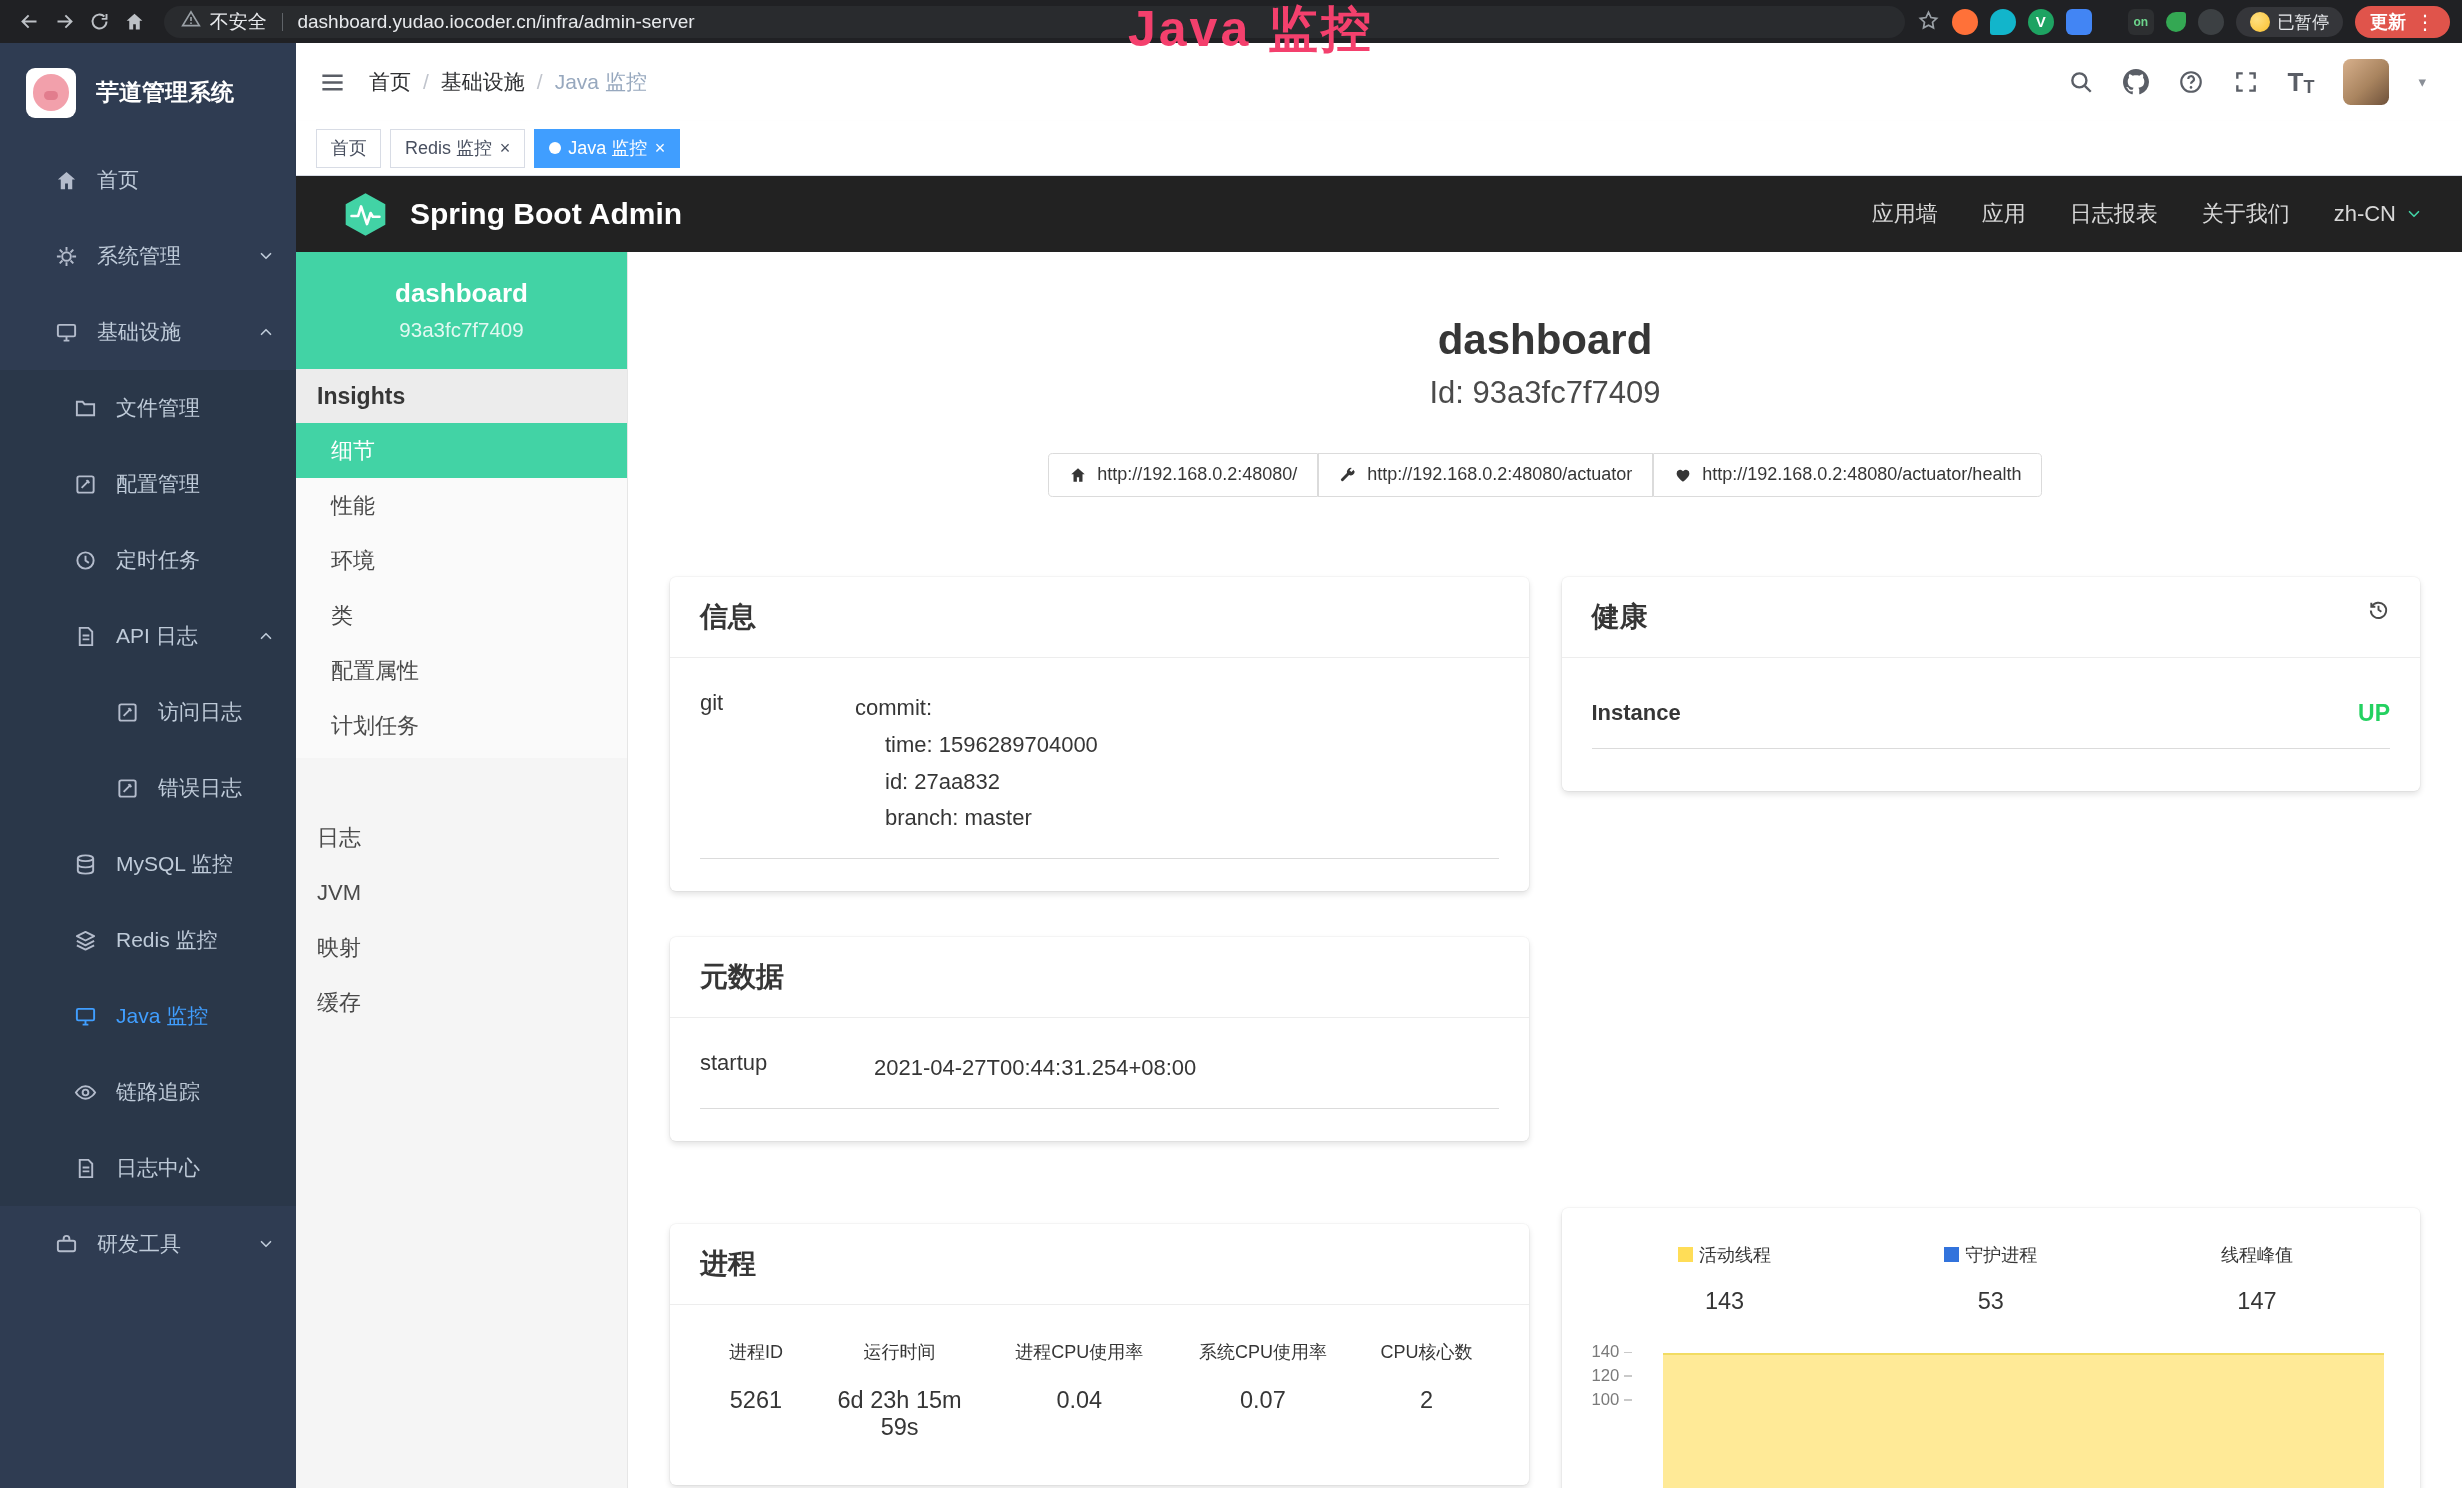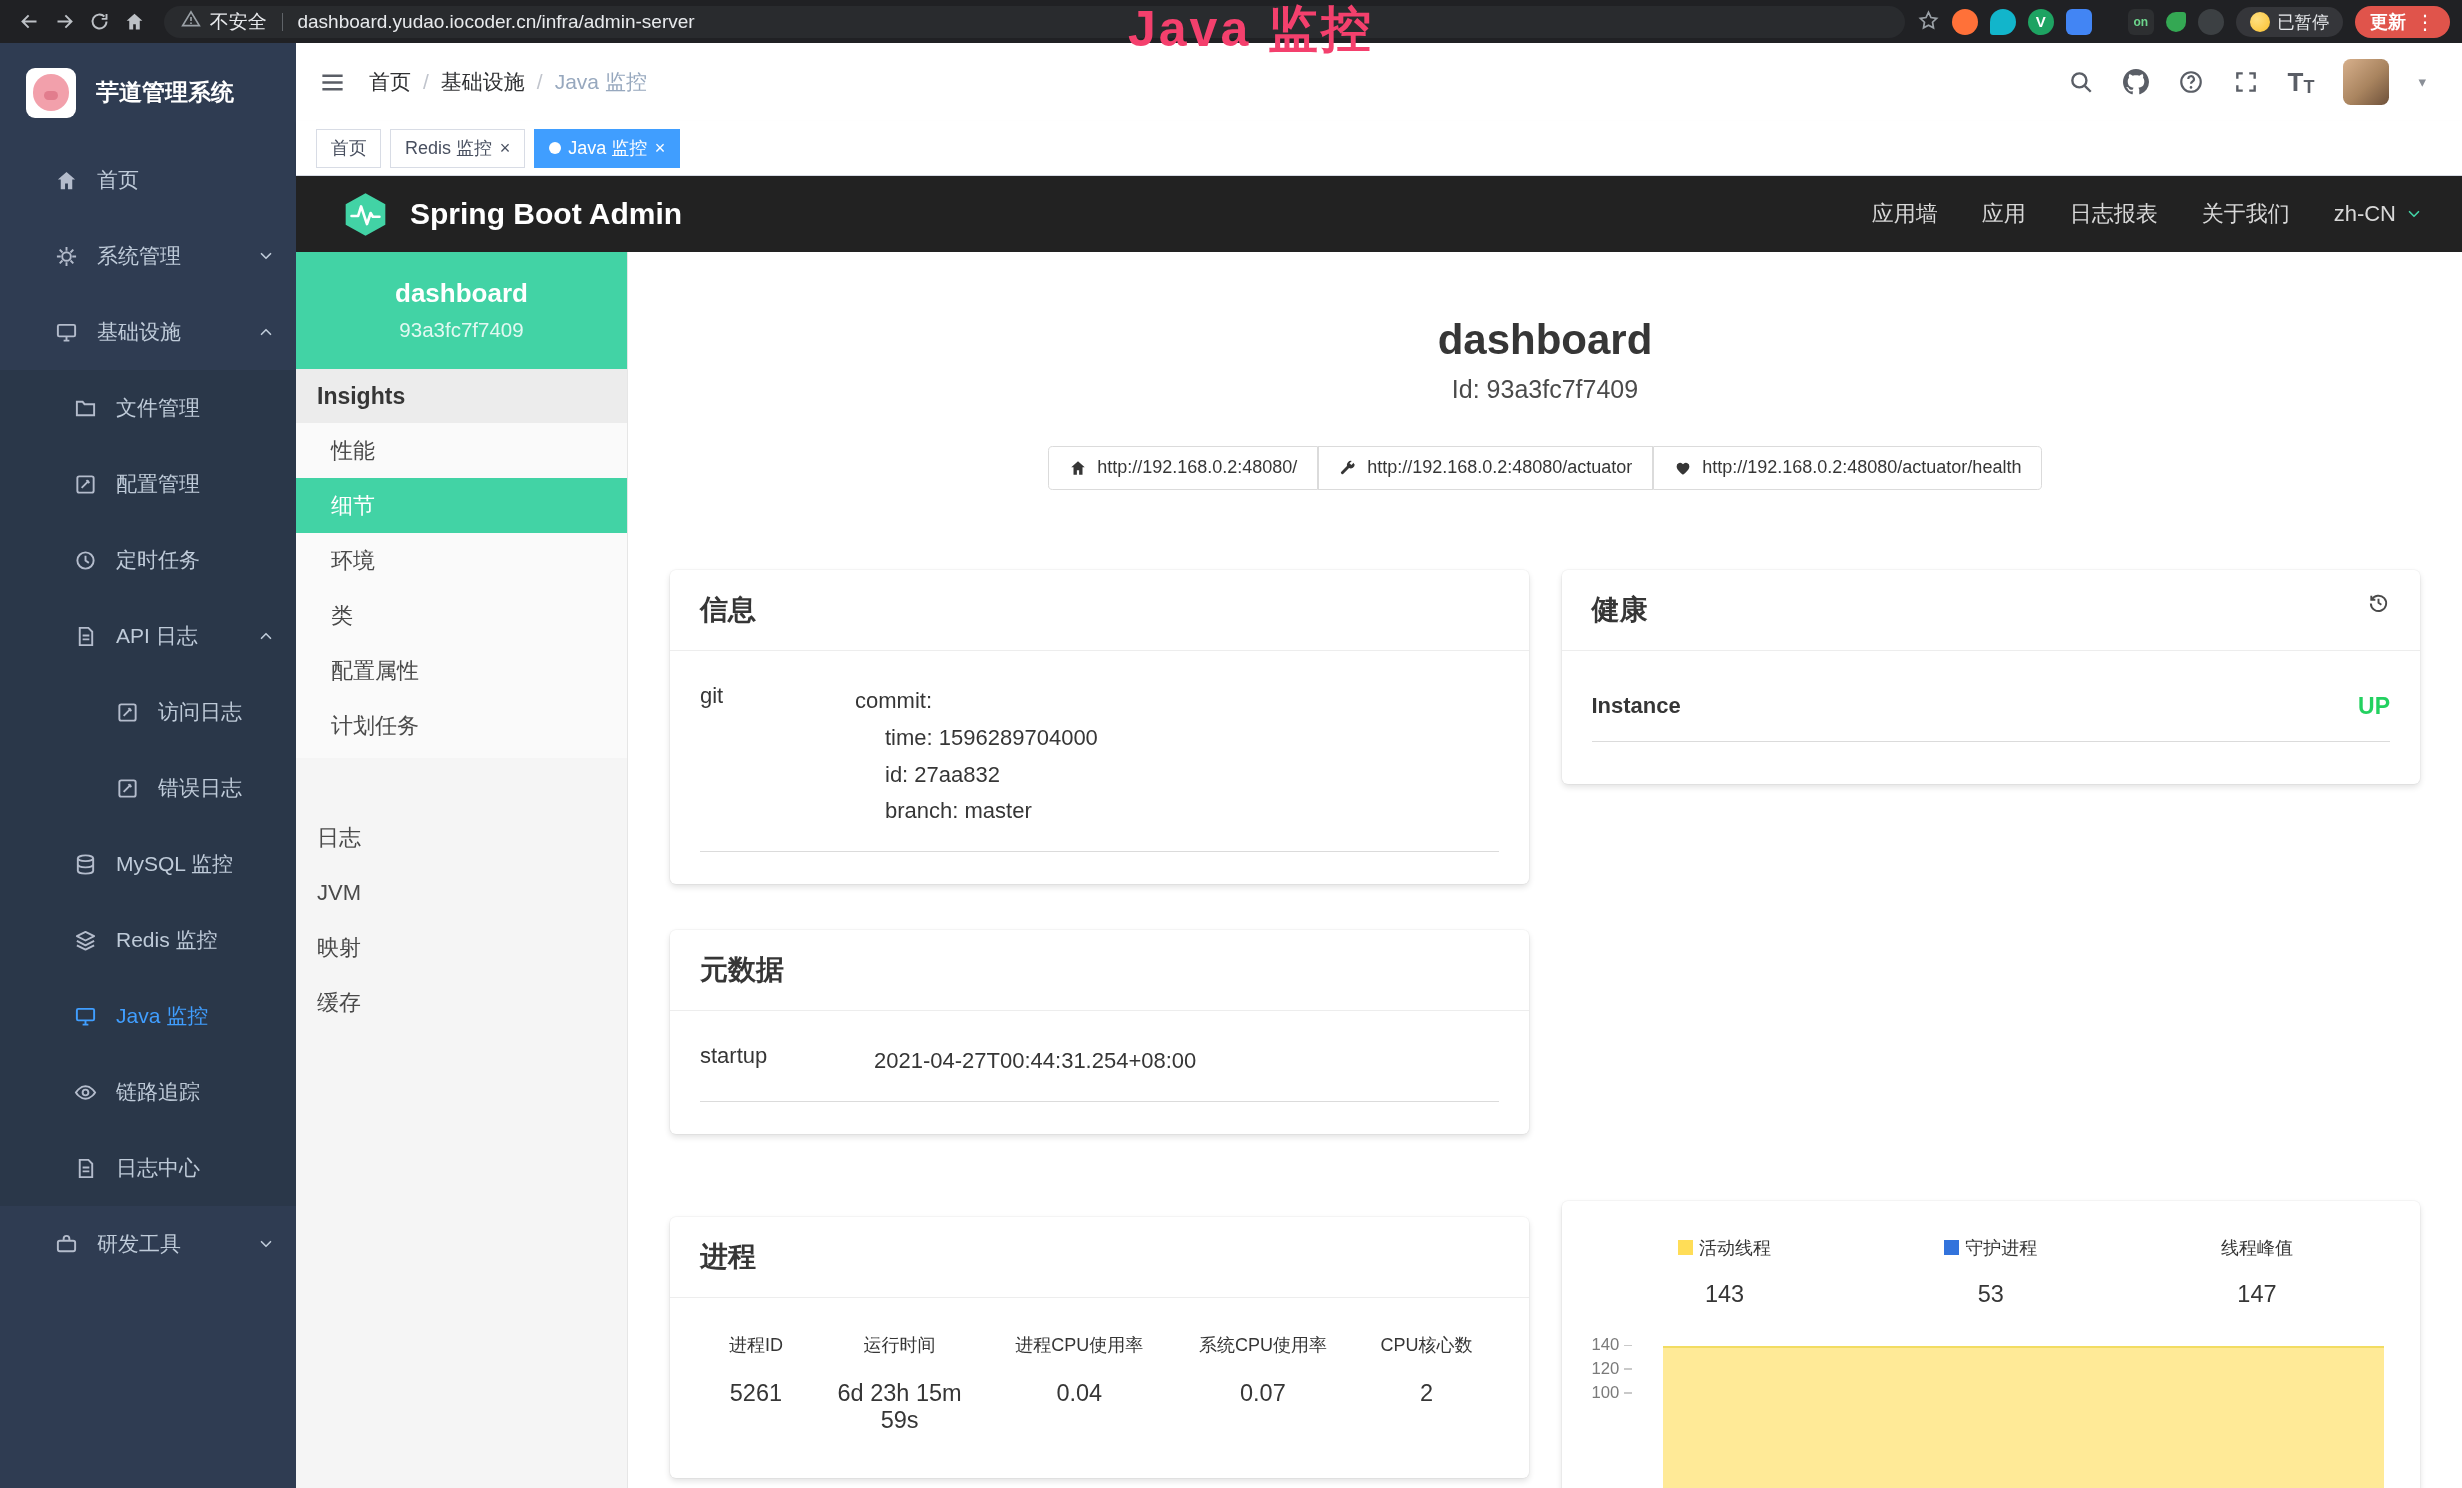--- a/index.html
+++ b/index.html
@@ -106,21 +106,21 @@
   .inst-name { font-size:26px; font-weight:700; }
   .inst-id { font-size:20.5px; opacity:.85; margin-top:9px; }
   .sec-label { padding:13.7px 21px; font-size:23px; font-weight:700; color:#363636; background:#ececec; }
   .insights-block { background:#fafafa; padding-bottom:4.6px; margin-bottom:53px; }
   .s-item { height:55px; display:flex; align-items:center; padding:0 21px; color:#4a4a4a; cursor:pointer; }
   .insights-block .s-item { padding-left:35px; }
   .s-item.active { background:#42d3a5; color:#fff; }
 
   .sba-content { flex:1; background:#fff; overflow:hidden; padding-top:64px; min-width:0; }
   .page-title { text-align:center; font-size:42px; font-weight:600; color:#363636; }
-  .page-id { text-align:center; font-size:25px; color:#4a4a4a; margin-top:10.6px; }
+  .page-id { text-align:center; font-size:31px; color:#4a4a4a; margin-top:10.6px; }
   .inst-links { display:flex; justify-content:center; margin-top:42px; }
   .chip { display:flex; align-items:center; gap:10.6px; border:0.8px solid #dbdbdb; background:#fff;
     padding:0 20px; height:44px; font-size:18px; color:#363636; margin-left:-0.8px; cursor:pointer; text-decoration:none; }
   .chip:first-child { border-radius:4.6px 0 0 4.6px; margin-left:0; }
   .chip:last-child { border-radius:0 4.6px 4.6px 0; }
   .chip svg { width:18px; height:18px; color:#363636; }
 
   .cards { display:flex; gap:33px; padding:0 42px; margin-top:80px; align-items:flex-start; }
   .col { flex:1; display:flex; flex-direction:column; min-width:0; }
   .card { background:#fff; border-radius:6px; box-shadow:0 3px 6px rgba(10,10,10,.12), 0 0 0 0.8px rgba(10,10,10,.04); }
@@ -581,22 +581,22 @@
 
         <div class="sba-body">
 
           <aside class="sba-sidebar">
             <div class="inst-header">
               <div class="inst-name">dashboard</div>
               <div class="inst-id">93a3fc7f7409</div>
             </div>
             <div class="sec-label">Insights</div>
             <div class="insights-block">
+              <div class="s-item active">细节</div>
               <div class="s-item">性能</div>
-              <div class="s-item active">细节</div>
               <div class="s-item">环境</div>
               <div class="s-item">类</div>
               <div class="s-item">配置属性</div>
               <div class="s-item">计划任务</div>
             </div>
             <div class="s-item">日志</div>
             <div class="s-item">JVM</div>
             <div class="s-item">映射</div>
             <div class="s-item">缓存</div>
           </aside>

